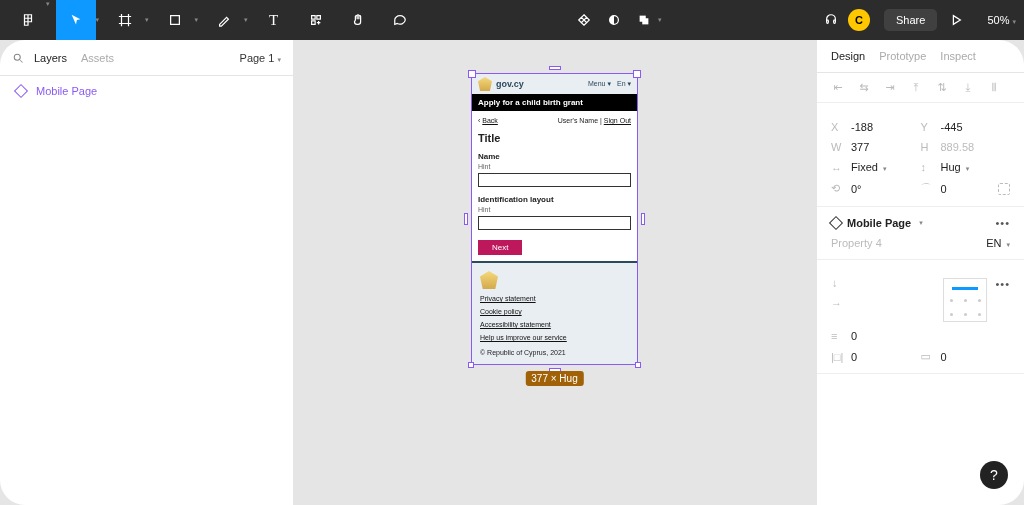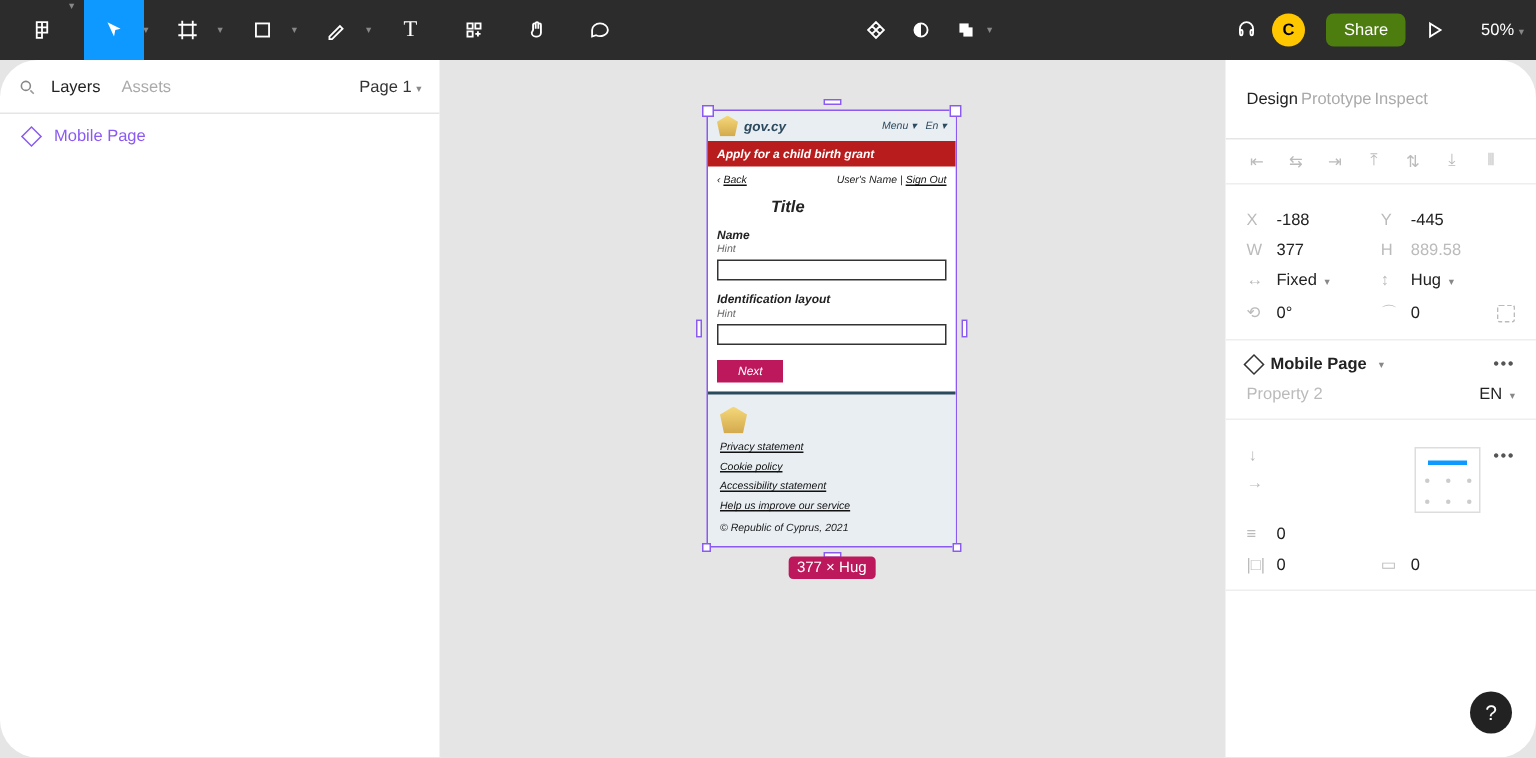--- a/index.html
+++ b/index.html
@@ -7,21 +7,21 @@
   body { background: #e5e5e5; display: flex; flex-direction: column; }
 
   
   .toolbar { height: 40px; background: #2c2c2c; display: flex; align-items: center; padding: 0 8px; gap: 2px; }
   .tb-btn { height: 40px; width: 40px; display:flex; align-items:center; justify-content:center; color:#fff; cursor:pointer; }
   .tb-logoset { display:flex; }
   .tb-btn.active { background: #0d99ff; }
   .tb-btn svg { width: 14px; height: 14px; }
   .tb-sep { flex:1; }
   .avatar { width: 22px; height: 22px; border-radius: 50%; background:#ffc700; color:#000; font-weight:600; display:flex; align-items:center; justify-content:center; font-size:11px; }
-  .share-btn { background:#4d7c0f; color:#fff; padding:5px 12px; border-radius:5px; font-size:11px; cursor:pointer; }
+  .share-btn { background:#404040; color:#fff; padding:5px 12px; border-radius:5px; font-size:11px; cursor:pointer; }
   .zoom { color:#fff; font-size:11px; margin-left:12px; cursor:pointer; }
   .tb-drop { color:#888; font-size:7px; margin-left:-2px; margin-right:4px; cursor:pointer; }
 
   
   .body { flex:1; display:flex; overflow:hidden;border-radius:25px; }
 
   
   .left { width: 294px; background:#fff; border-right:1px solid #e5e5e5; }
   .ltabs { display:flex; align-items:center; height:36px; padding:0 12px; border-bottom:1px solid #e5e5e5; position:relative; }
   .ltabs .srch { color:#888; margin-right:10px; display:flex; }
@@ -37,47 +37,47 @@
   .frame-sel::before,.frame-sel::after { content:""; position:absolute; width:6px; height:6px; background:#fff; border:1px solid #8a5af3; }
   .frame-sel::before { left:-4px; top:-4px; }
   .frame-sel::after  { right:-4px; top:-4px; }
   .corner-bl,.corner-br { position:absolute; width:6px; height:6px; background:#fff; border:1px solid #8a5af3; }
   .corner-bl { left:-4px; bottom:-4px; } .corner-br { right:-4px; bottom:-4px; }
   .midhandle { position:absolute; background:#fff; border:1px solid #8a5af3; }
   .mh-t { left:50%; top:-8px; width:12px; height:4px; margin-left:-6px; }
   .mh-b { left:50%; bottom:-8px; width:12px; height:4px; margin-left:-6px; }
   .mh-l { top:50%; left:-8px; width:4px; height:12px; margin-top:-6px; }
   .mh-r { top:50%; right:-8px; width:4px; height:12px; margin-top:-6px; }
-  .dims-badge { position:absolute; left:50%; transform:translateX(-50%); bottom:-22px; background:#be185d; color:#fff; padding:2px 6px; border-radius:3px; font-size:10px; }
-
-  
-  .mobile { width:165px; background:#fff; font-size:8px; color:#222;font-style:italic; }
-  .m-head { background:#b91c1c; color:#fff; }
+  .dims-badge { position:absolute; left:50%; transform:translateX(-50%); bottom:-22px; background:#a16207; color:#fff; padding:2px 6px; border-radius:3px; font-size:10px; }
+
+  
+  .mobile { width:165px; background:#fff; font-size:8px; color:#222; }
+  .m-head { background:#000000; color:#fff; }
   .m-bar1 { background:#e9eef3; display:flex; align-items:center; padding:3px 6px; gap:4px; color:#2c4a5e; }
   .m-bar1 .logo { width:14px; height:14px; background:linear-gradient(#f5d97a,#d3a94d); border-radius:2px; clip-path: polygon(50% 0,100% 30%,85% 100%,15% 100%,0 30%); }
   .m-bar1 .gov { font-weight:700; font-size:9px; color:#2c4a5e; }
   .m-bar1 .menus { margin-left:auto; display:flex; gap:6px; font-size:7px; }
   .m-bar2 { padding:4px 6px; font-size:8px; font-weight:600; color:#fff; }
   .m-body { padding:6px; }
   .m-back { display:flex; font-size:7px; }
   .m-back a { text-decoration:underline; color:#111;}
   .m-back .rt { margin-left:auto; }
-  .m-title { font-weight:700; font-size:11px; margin-top:8px;margin-left:36px; }
+  .m-title { font-weight:700; font-size:11px; margin-top:8px; }
   .m-lab { font-weight:700; font-size:8px; margin-top:8px; }
   .m-hint{ font-size:7px; color:#666; margin-top:2px; }
   .m-inp { width:100%; height:14px; border:1px solid #333; margin-top:3px; background:#fff; }
   .m-btn { background:#be185d; color:#fff; padding:3px 14px; margin-top:10px; display:inline-block; font-size:8px; }
   .m-foot { border-top:2px solid #2c4a5e; background:#e9eef3; padding:8px; }
   .m-foot .logo { width:18px; height:18px; background:linear-gradient(#f5d97a,#d3a94d); clip-path: polygon(50% 0,100% 30%,85% 100%,15% 100%,0 30%); margin-bottom:6px; }
   .m-fl { text-decoration:underline; font-size:7px; display:block; margin-top:6px; color:#111;}
   .m-copy { font-size:7px; margin-top:8px; }
 
   
   .right { width: 208px; background:#fff; border-left:1px solid #e5e5e5; overflow-y:auto; }
-  .rtabs { display:flex; gap:2px; padding:20px 14px; border-bottom:1px solid #e5e5e5; }
+  .rtabs { display:flex; gap:14px; padding:10px 14px; border-bottom:1px solid #e5e5e5; }
   .rtab { color:#aaa; font-size:11px; cursor:pointer;}
   .rtab.active{ color:#222; font-weight:500;}
   .align-row { display:flex; gap:12px; padding:8px 14px; border-bottom:1px solid #eee; color:#bbb; }
   .align-row span { width:14px; display:flex; justify-content:center; cursor:pointer; }
   .sect { padding:10px 14px; border-bottom:1px solid #eee; }
   .sect-title { font-weight:600; font-size:11px; display:flex; align-items:center; gap:4px; }
   .chev { font-size:7px; color:#888; margin-left:2px; }
   .row2 { display:flex; margin-top:8px; align-items:center; }
   .half { flex:1; display:flex; align-items:center; gap:6px; }
   .plabel { color:#bbb; width:14px; }
@@ -322,21 +322,21 @@
     </div>
 
     <div class="sect">
       <div class="variant-head">
         <span class="diamond2"></span>
         <span class="pval" style="font-weight:600">Mobile Page</span>
         <span class="chev">▾</span>
         <span class="dots">•••</span>
       </div>
       <div class="row2">
-        <span class="pval dim">Property 2</span>
+        <span class="pval dim">Property 4</span>
         <span style="margin-left:auto" class="pval"><span>EN</span> <span class="chev">▾</span></span>
       </div>
     </div>
 
     <div class="sect">
       <div class="row2" style="align-items:flex-start">
         <div style="display:flex;flex-direction:column;gap:6px;color:#bbb;">
           <span style="transform:rotate(90deg)">→</span>
           <span>→</span>
         </div>

